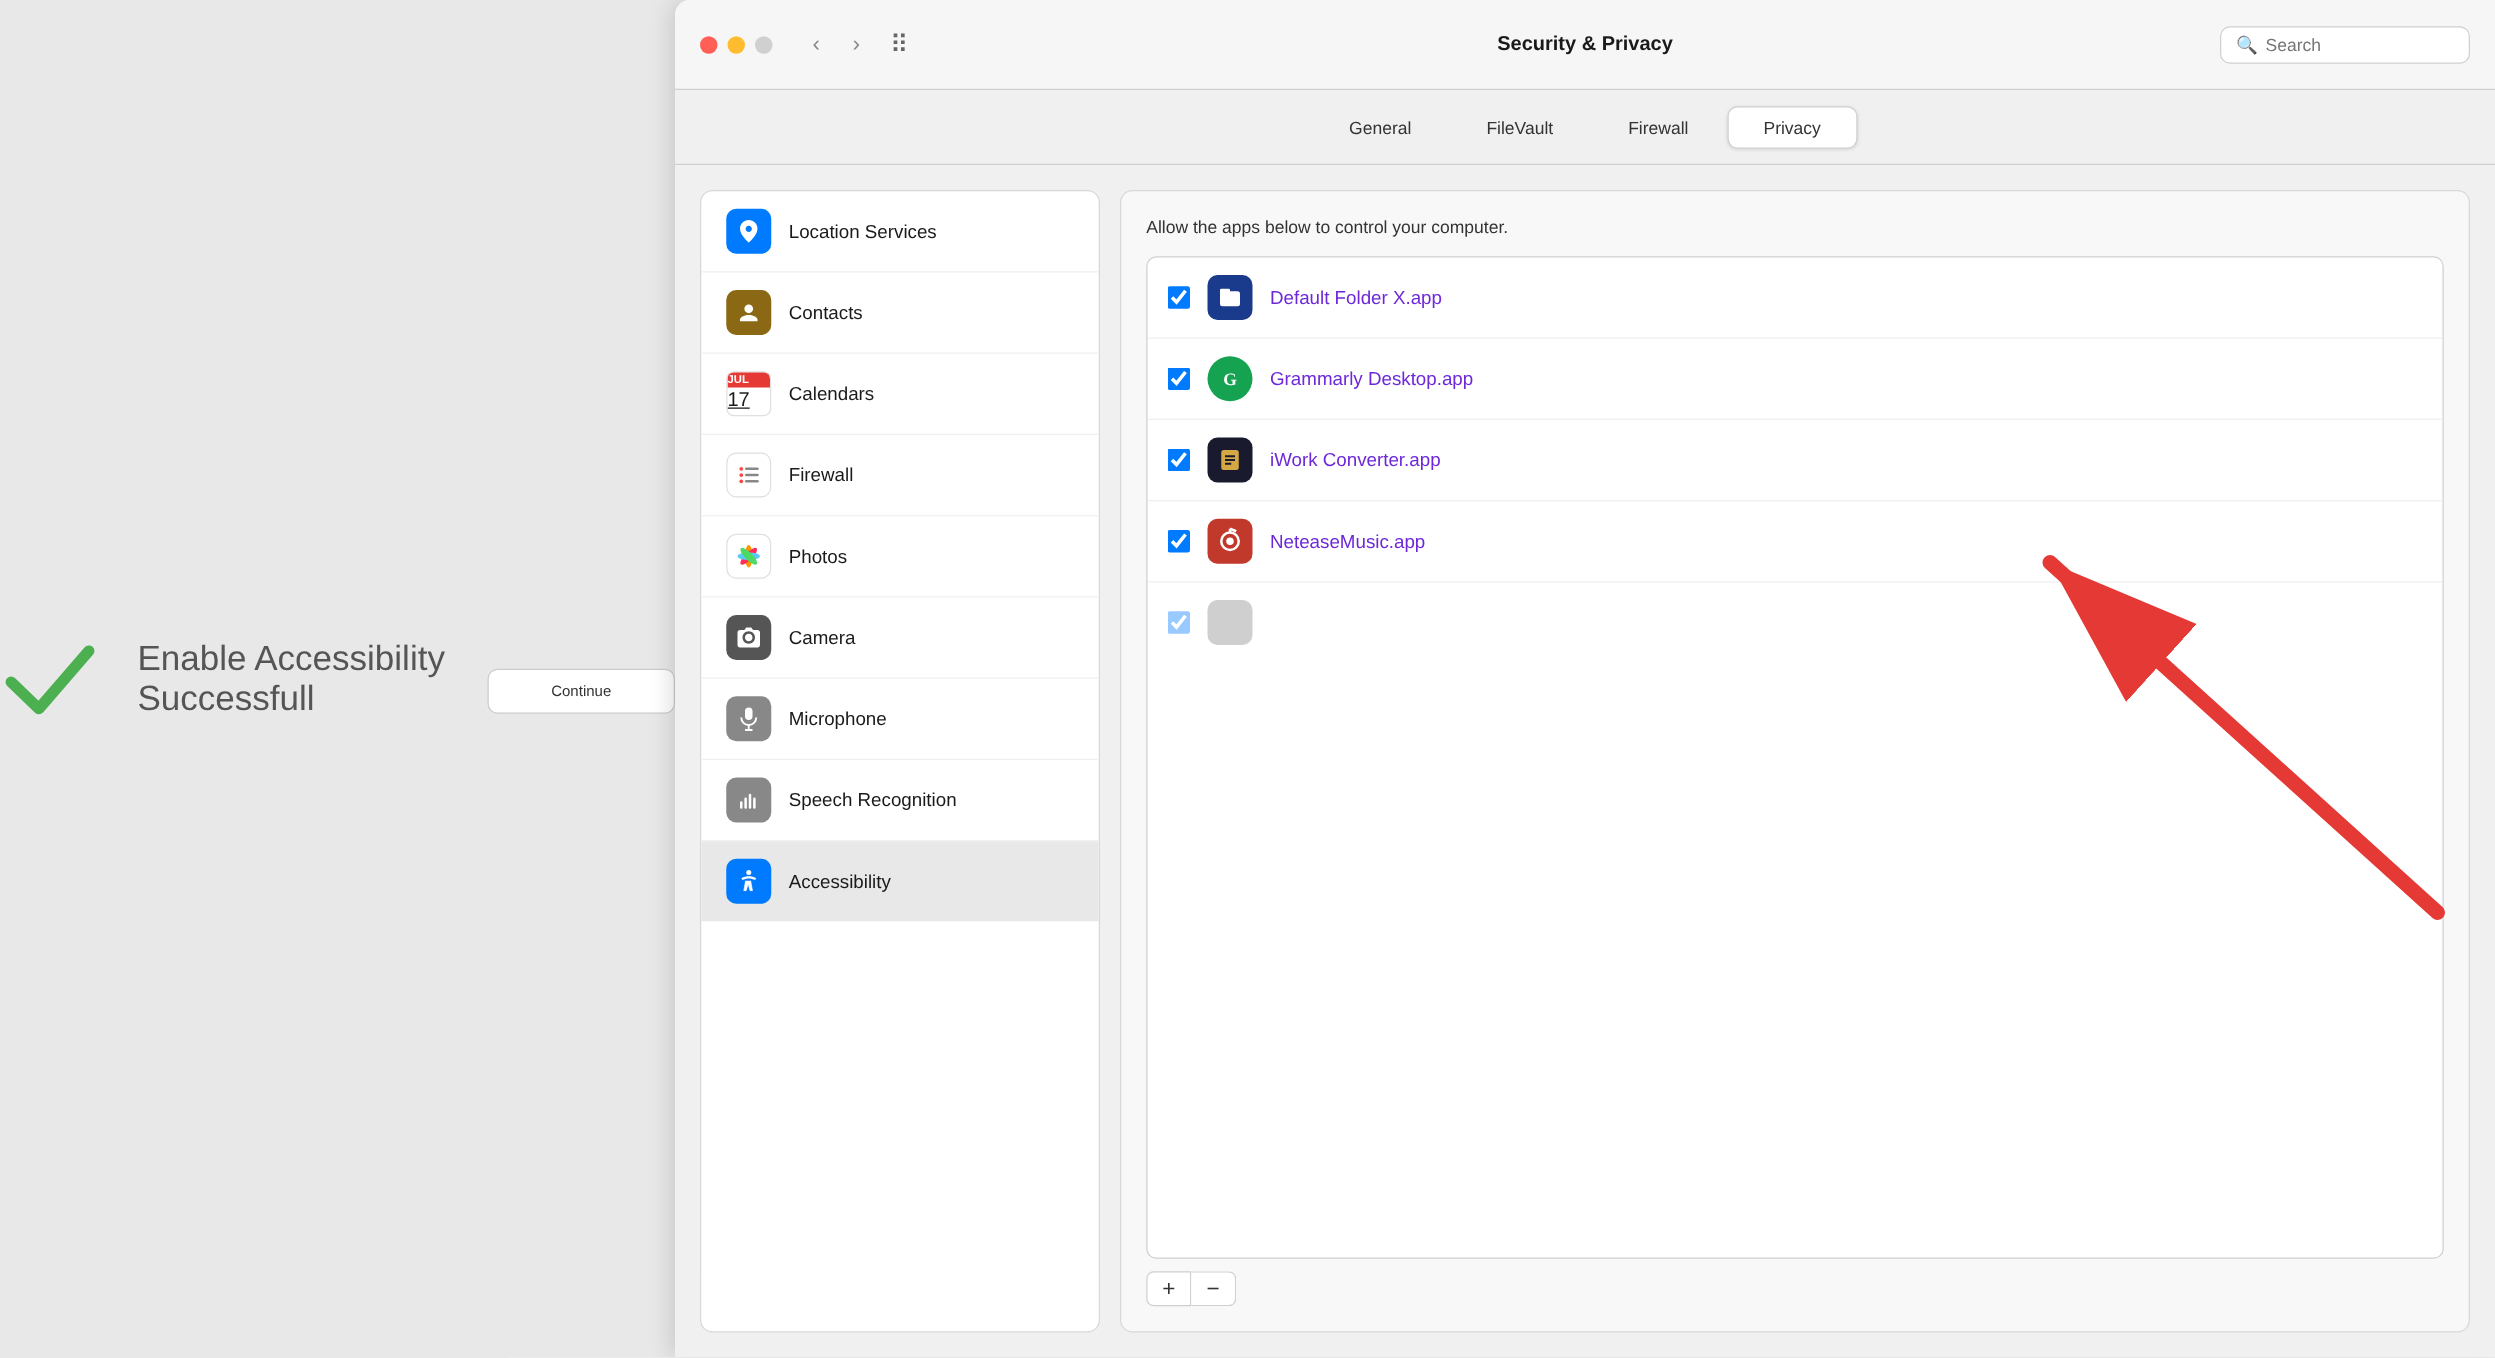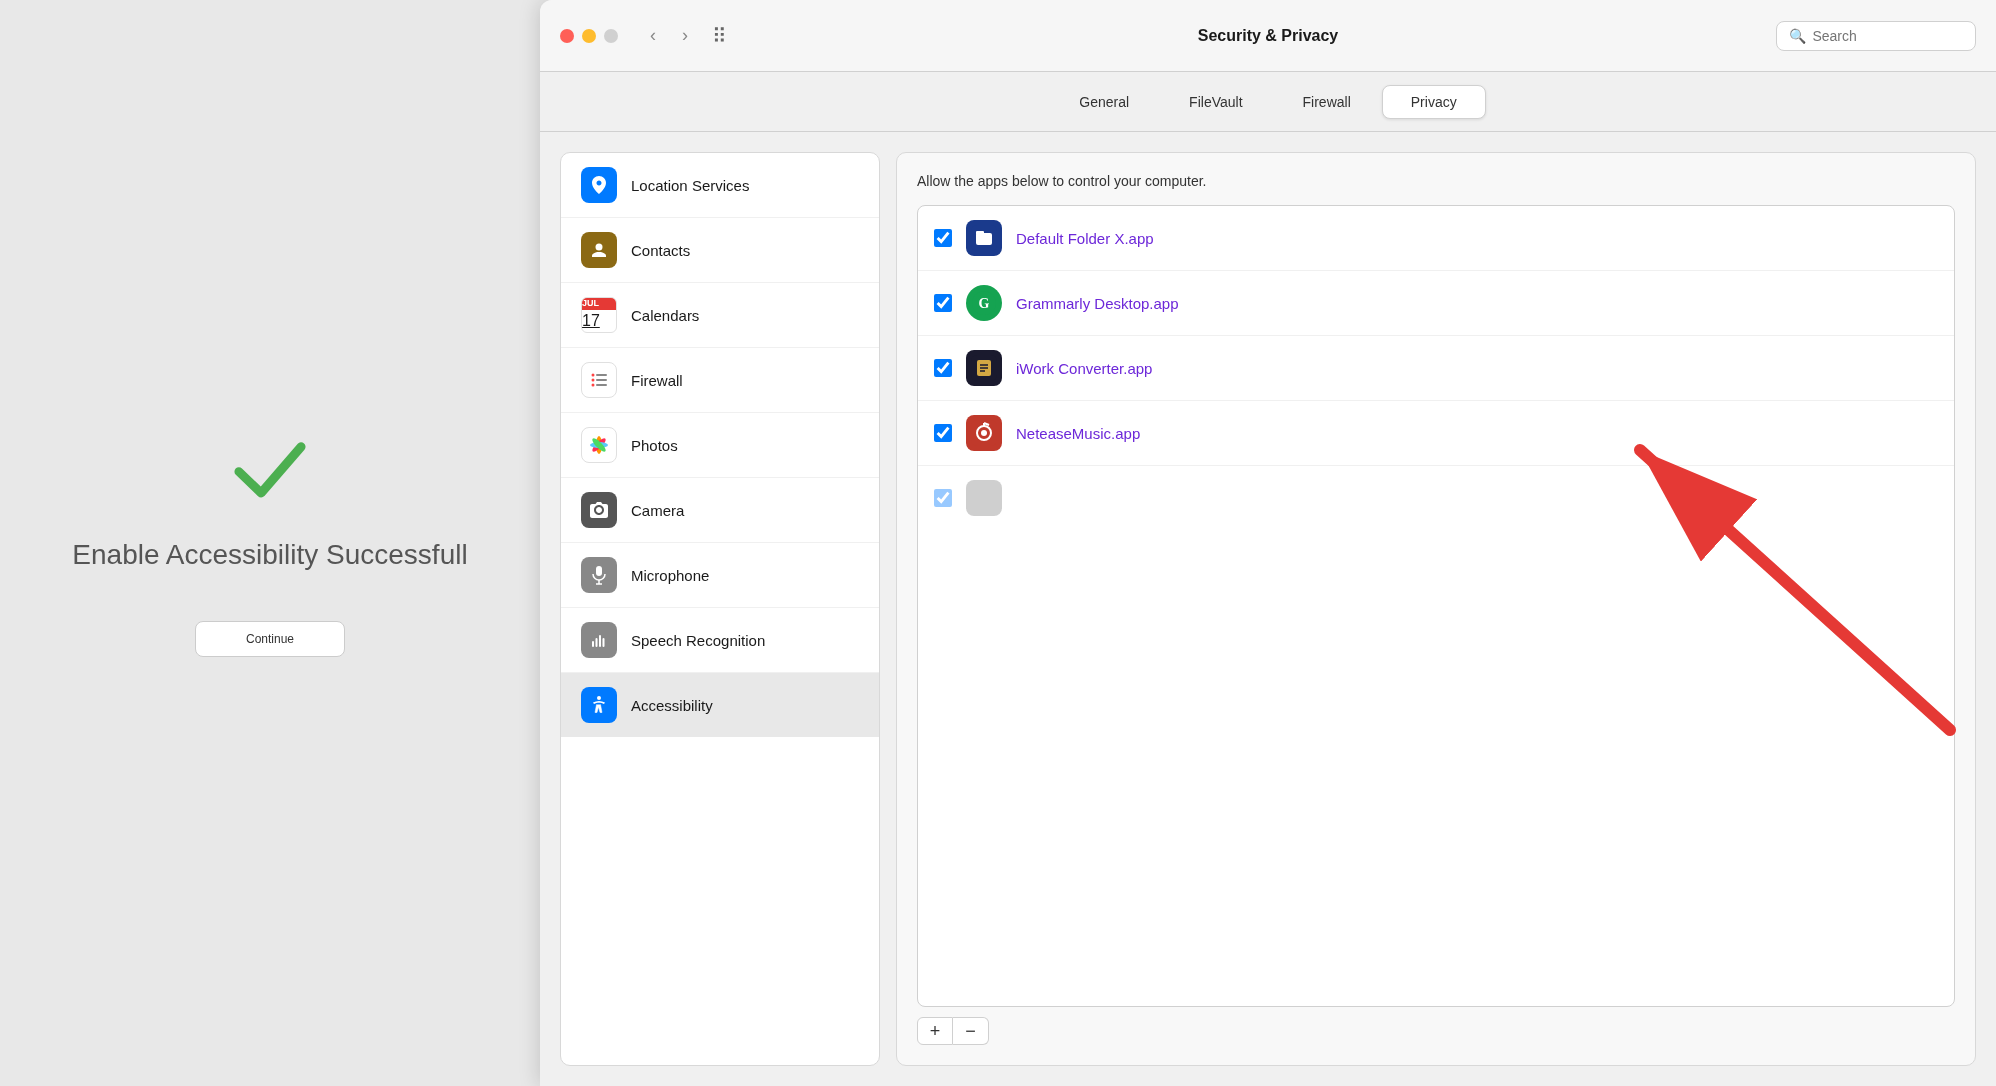--- a/index.html
+++ b/index.html
@@ -14,21 +14,21 @@
 
     
     .left-panel {
       position: absolute;
       left: 0;
       top: 0;
       width: 540px;
       height: 1086px;
       background: #e8e8e8;
       display: flex;
-      flex-direction: column;
+      flex-direction: row;
       align-items: center;
       justify-content: center;
       gap: 30px;
     }
 
     .checkmark-container {
       width: 80px;
       height: 80px;
       display: flex;
       align-items: center;

